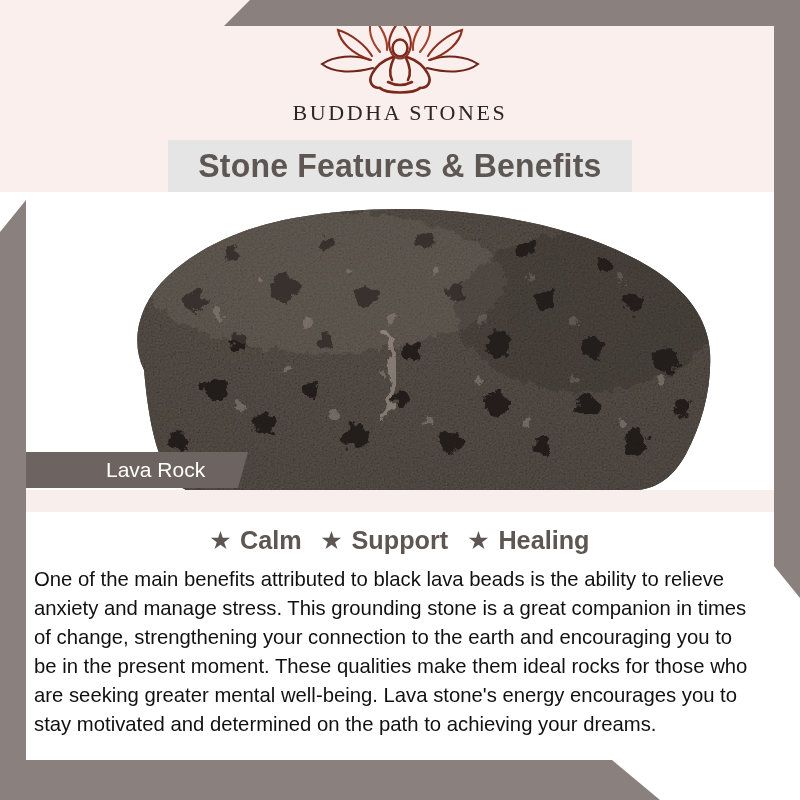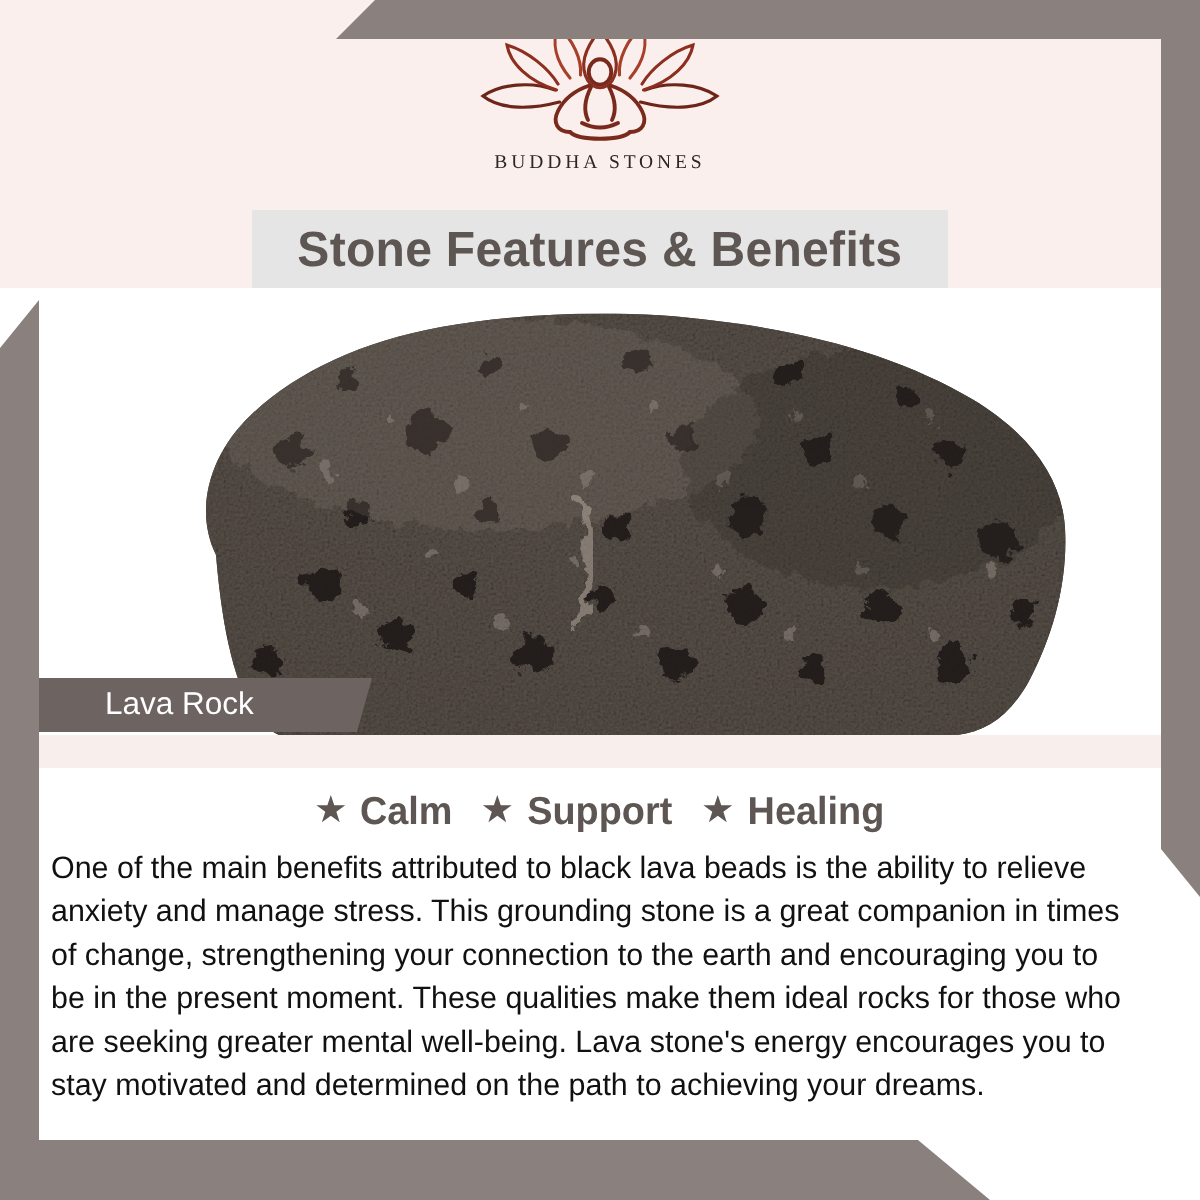--- a/index.html
+++ b/index.html
@@ -74,21 +74,21 @@
     width: 190px;
     height: 84px;
     display: flex;
     align-items: center;
     justify-content: center;
   }
   .logo-wrap svg { display: block; }
 
   .brand-name {
     font-family: "Liberation Serif", serif;
-    font-size: 13px;
+    font-size: 22px;
     letter-spacing: 2.6px;
     color: #2d2724;
     margin-top: 2px;
     white-space: nowrap;
   }
 
   
   .title-plate {
     position: absolute;
     left: 168px;
@@ -128,21 +128,21 @@
     width: 222px;
     height: 36px;
     background: #6d6360;
     clip-path: polygon(0 0, 222px 0, 212px 36px, 0 36px);
     display: flex;
     align-items: center;
   }
   .caption-text {
     color: #ffffff;
     font-size: 21px;
-    margin-left: 44px;
+    margin-left: 80px;
     white-space: nowrap;
   }
 
   
   .strip {
     position: absolute;
     top: 490px; left: 26px;
     width: 748px; height: 22px;
     background: #f8eeeb;
   }

